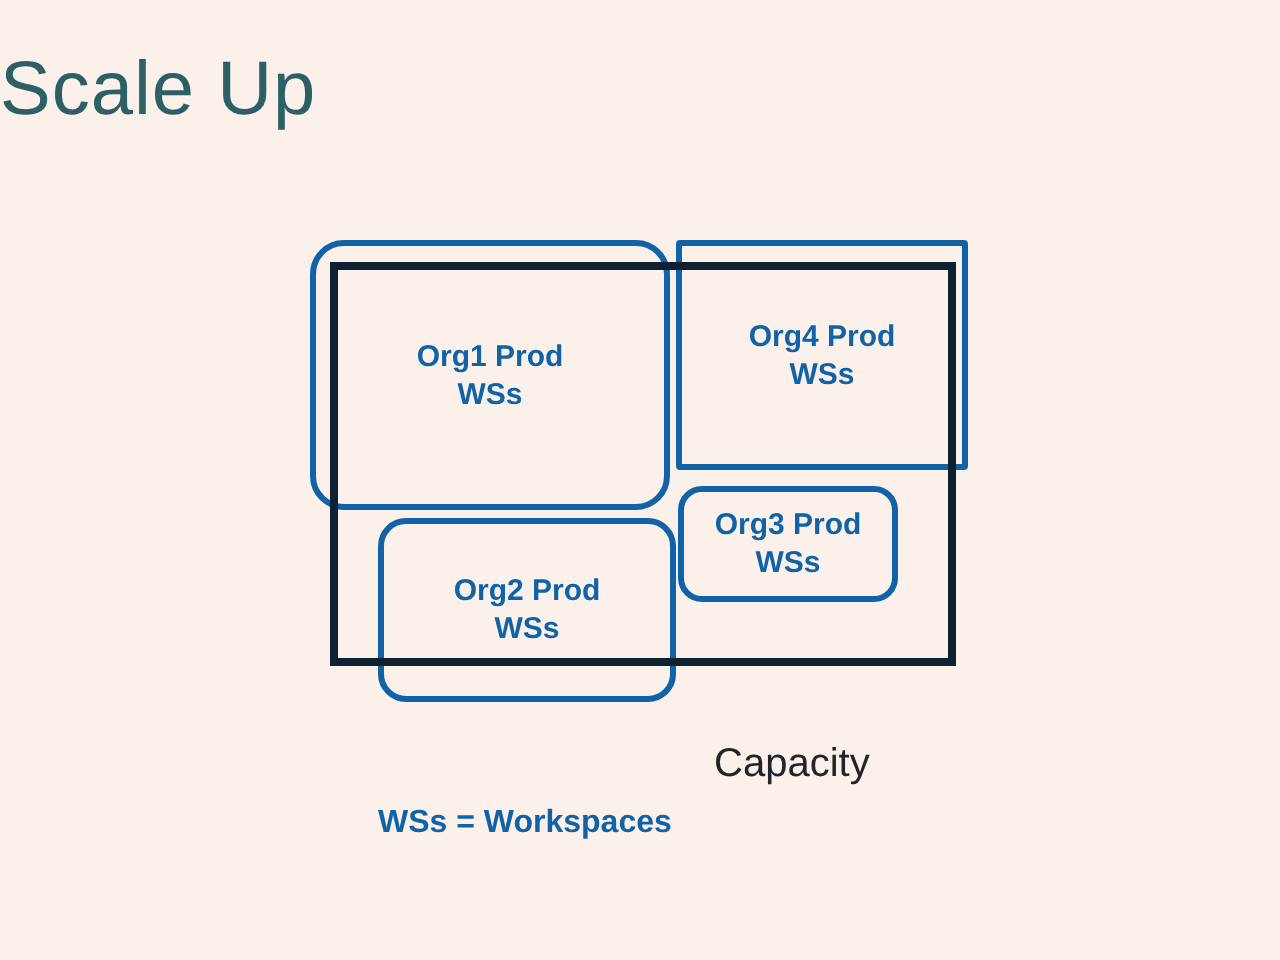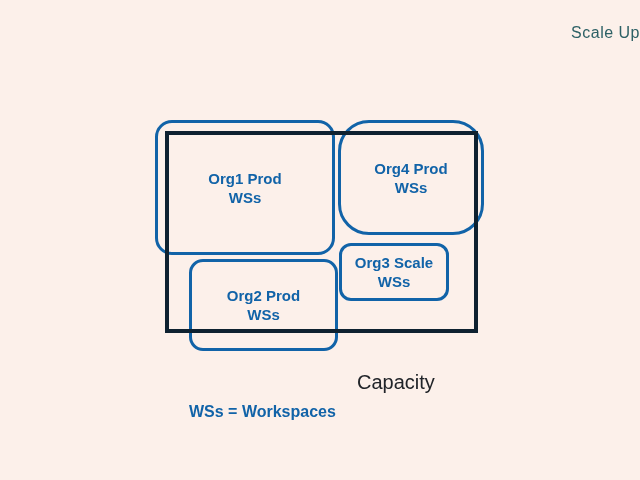--- a/index.html
+++ b/index.html
@@ -13,22 +13,22 @@
     background: var(--background, #fcf0ea);
     font-family: "Liberation Sans", sans-serif;
     overflow: hidden;
   }
   .title {
     position: absolute;
     left: 0;
     top: 24px;
     width: 640px;
     margin: 0;
-    text-align: right;
-    font-size: 16px;
+    text-align: left;
+    font-size: 38px;
     font-weight: 400;
     letter-spacing: 0.5px;
     color: var(--title-teal, #2c6065);
   }
   .capacity-box {
     position: absolute;
     left: 165px;
     top: 131px;
     width: 313px;
     height: 202px;
@@ -44,21 +44,21 @@
     border: 3.5px solid var(--box-blue, #1163a8);
     background: transparent;
     z-index: 2;
     display: flex;
     align-items: center;
     justify-content: center;
   }
   .org-box.org1 { left: 155px; top: 120px; width: 180px; height: 135px; border-radius: 17px; }
   .org-box.org2 { left: 189px; top: 259px; width: 149px; height: 92px;  border-radius: 14px; }
   .org-box.org3 { left: 339px; top: 243px; width: 110px; height: 58px;  border-radius: 12px; }
-  .org-box.org4 { left: 338px; top: 120px; width: 146px; height: 115px; border-radius: 31px; }
+  .org-box.org4 { left: 338px; top: 120px; width: 146px; height: 115px; border-radius: 2px; }
   .org-label {
     text-align: center;
     color: var(--box-blue, #1163a8);
     font-size: 15px;
     font-weight: 600;
     line-height: 19px;
   }
   .org-label .line {
     display: block;
   }
@@ -105,21 +105,21 @@
 
   <div class="org-box org2">
     <div class="org-label">
       <span class="line">Org2 Prod</span>
       <span class="line">WSs</span>
     </div>
   </div>
 
   <div class="org-box org3">
     <div class="org-label">
-      <span class="line">Org3 Scale</span>
+      <span class="line">Org3 Prod</span>
       <span class="line">WSs</span>
     </div>
   </div>
 
   <span class="legend-ws">WSs = Workspaces</span>
 
   <span class="legend-capacity">Capacity</span>
 
 </div>
 

